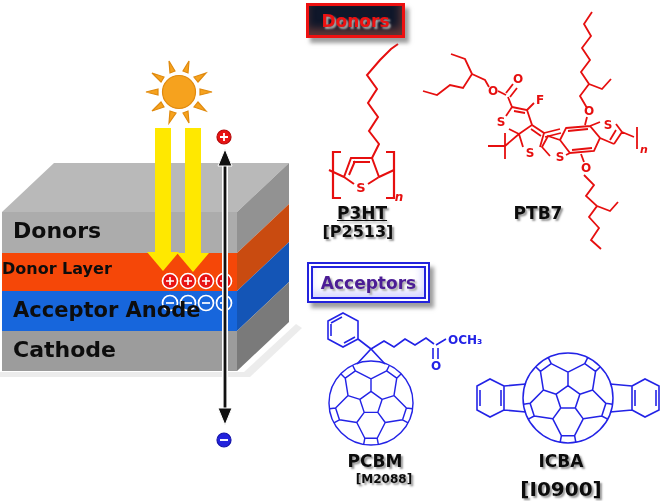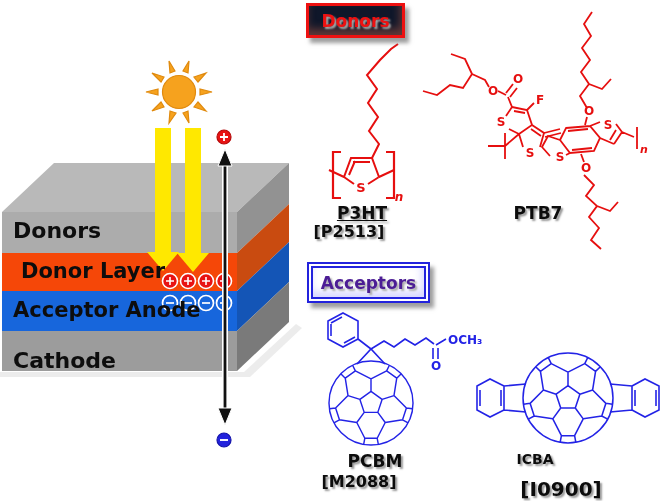--- a/index.html
+++ b/index.html
@@ -180,32 +180,32 @@
     <path d="M526,384 L504,386 M526,412 L504,410
          M504,386 L504,410 L490,417 L477,410 L477,386 L490,379 Z
          M501,390 V406 M480,390 V406"></path>
     <path d="M610,384 L632,386 M610,412 L632,410
          M632,386 L645,379 L659,386 L659,410 L645,417 L632,410 Z
          M635,390 V406 M656,390 V406"></path>
   </g>
 </svg>
 
 <div class="layer-label" style="left:13px;top:218px;font-size:22px;">Donors</div>
-<div class="layer-label" style="left:21px;top:259px;font-size:21px;">Donor Layer</div>
+<div class="layer-label" style="left:2px;top:259px;font-size:16px;">Donor Layer</div>
 <div class="layer-label" style="left:13px;top:298px;font-size:21px;">Acceptor Anode</div>
-<div class="layer-label" style="left:13px;top:348px;font-size:22px;">Cathode</div>
+<div class="layer-label" style="left:13px;top:337px;font-size:22px;">Cathode</div>
 
 <div class="donors-box">
   <span>Donors</span>
 </div>
 <div class="acceptors-box">
   <span>Acceptors</span>
 </div>
 
 <div class="mol-label" style="left:312px;top:203px;font-size:17px;text-decoration:underline;">P3HT</div>
-<div class="mol-label" style="left:299px;top:222px;font-size:16px;">[P2513]</div>
+<div class="mol-label" style="left:308px;top:222px;font-size:16px;">[P2513]</div>
 <div class="mol-label" style="left:488px;top:203px;font-size:17px;">PTB7</div>
 <div class="mol-label" style="left:325px;top:451px;font-size:17px;">PCBM</div>
-<div class="mol-label" style="left:309px;top:472px;font-size:16px;">[M2088]</div>
-<div class="mol-label" style="left:485px;top:451px;font-size:14px;">ICBA</div>
+<div class="mol-label" style="left:334px;top:472px;font-size:12px;">[M2088]</div>
+<div class="mol-label" style="left:511px;top:451px;font-size:17px;">ICBA</div>
 <div class="mol-label" style="left:511px;top:477px;font-size:20px;">[I0900]</div>
 
 </div>
 
 </body></html>

